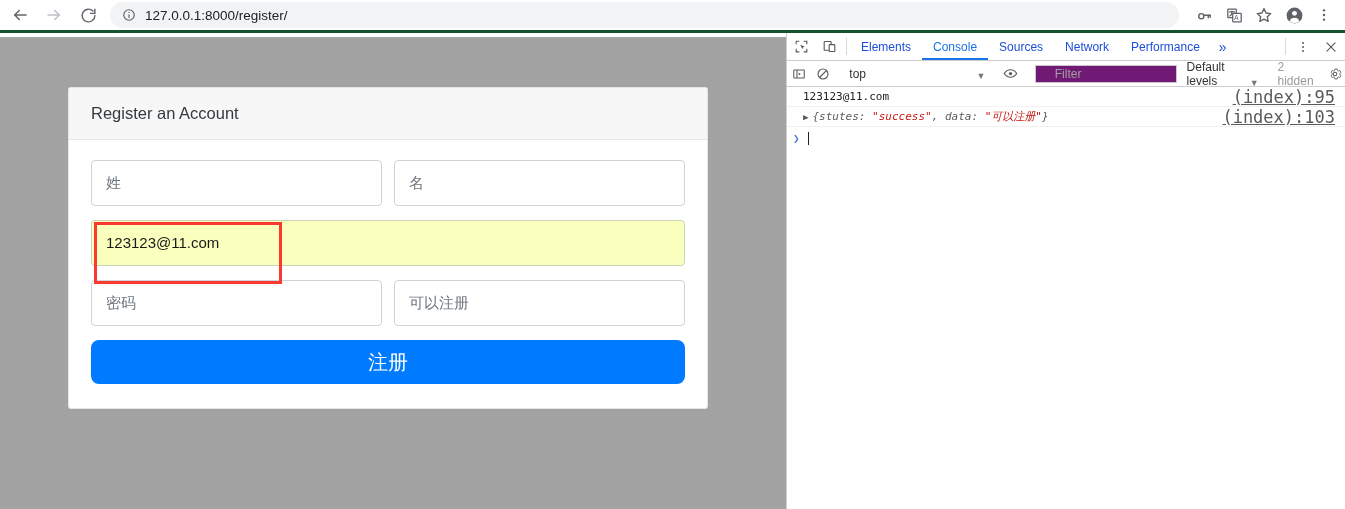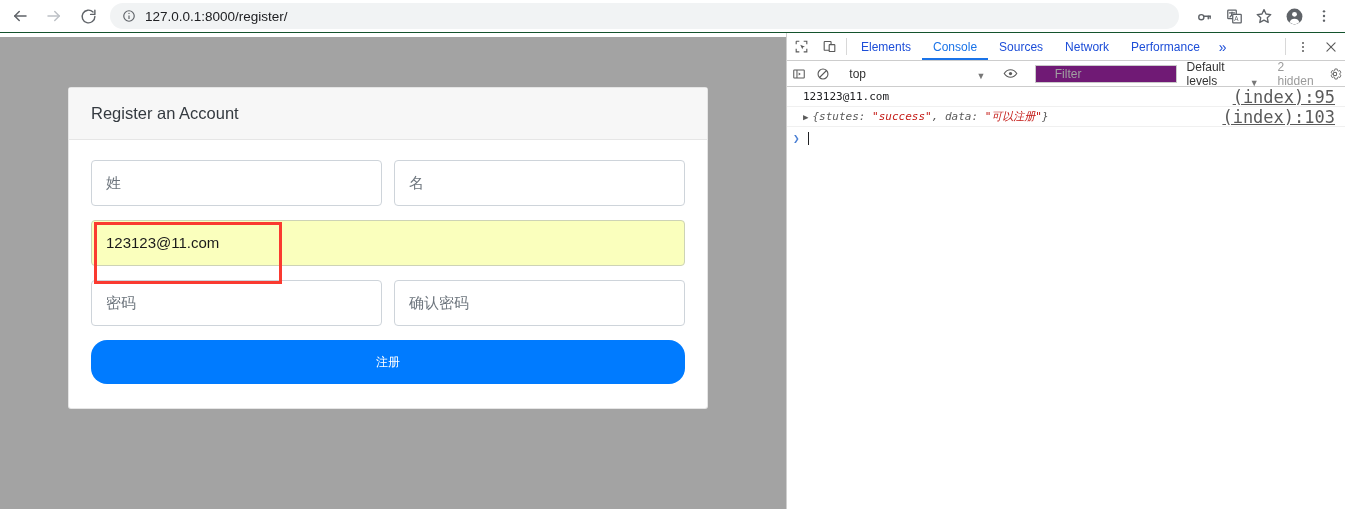--- a/index.html
+++ b/index.html
@@ -7,21 +7,21 @@
     width: 1345px; height: 509px;
     font-family: "Liberation Sans", sans-serif;
     background: #ffffff; overflow: hidden;
   }
   #root { position: relative; width: 1345px; height: 509px; }
 
   
   .browser-toolbar {
     position: absolute; left: 0; top: 0; width: 1345px; height: 33px;
     background: #ffffff; display: flex; align-items: center;
-    border-bottom: 1px solid #14532d;
+    border-bottom: 3px solid #14532d;
   }
   .nav-btn {
     width: 28px; height: 28px; margin-left: 6px;
     display: flex; align-items: center; justify-content: center;
     border-radius: 50%; color: #5f6368; flex: none;
   }
   .nav-btn.disabled { color: #bdc1c6; }
   .nav-btn svg { display: block; }
   .omnibox {
     flex: 1 1 auto; height: 26px; margin: 0 10px 0 8px;
@@ -64,21 +64,21 @@
   .field.full { flex: 1 1 100%; }
   .field.autofilled {
     background: #faffbd; border-color: #cdd3b6; color: #212529;
     align-items: stretch; flex-direction: column; justify-content: center;
     padding: 5px 14px;
   }
   .autofill-label { font-size: 11px; color: #6d757d; line-height: 14px; }
   .autofill-value { font-size: 15px; color: #1a1a1a; line-height: 20px; }
   .submit-btn {
     width: 100%; height: 44px; background: #007bff; border: none;
-    border-radius: 16px; color: #ffffff; font-size: 12px;
+    border-radius: 8px; color: #ffffff; font-size: 20px;
     font-family: "Liberation Sans", sans-serif; cursor: pointer;
     display: flex; align-items: center; justify-content: center;
   }
 
   
   .annot { position: absolute; border: 3px solid #fa3a30; pointer-events: none; }
   #annot-email { left: 94px; top: 222px; width: 188px; height: 62px; }
   #annot-console { left: 800px; top: 88px; width: 288px; height: 83px; }
 
   .watermark {
@@ -243,21 +243,21 @@
         </div>
 
         <div class="form-row">
           <div class="field full autofilled">
             <span class="autofill-value">123123@11.com</span>
           </div>
         </div>
 
         <div class="form-row">
           <div class="field">密码</div>
-          <div class="field">确认密码</div>
+          <div class="field">可以注册</div>
         </div>
 
         <button class="submit-btn">注册</button>
       </div>
     </div>
   </div>
 
   <div class="annot" id="annot-email"></div>
   <div class="annot" id="annot-console"></div>
 

